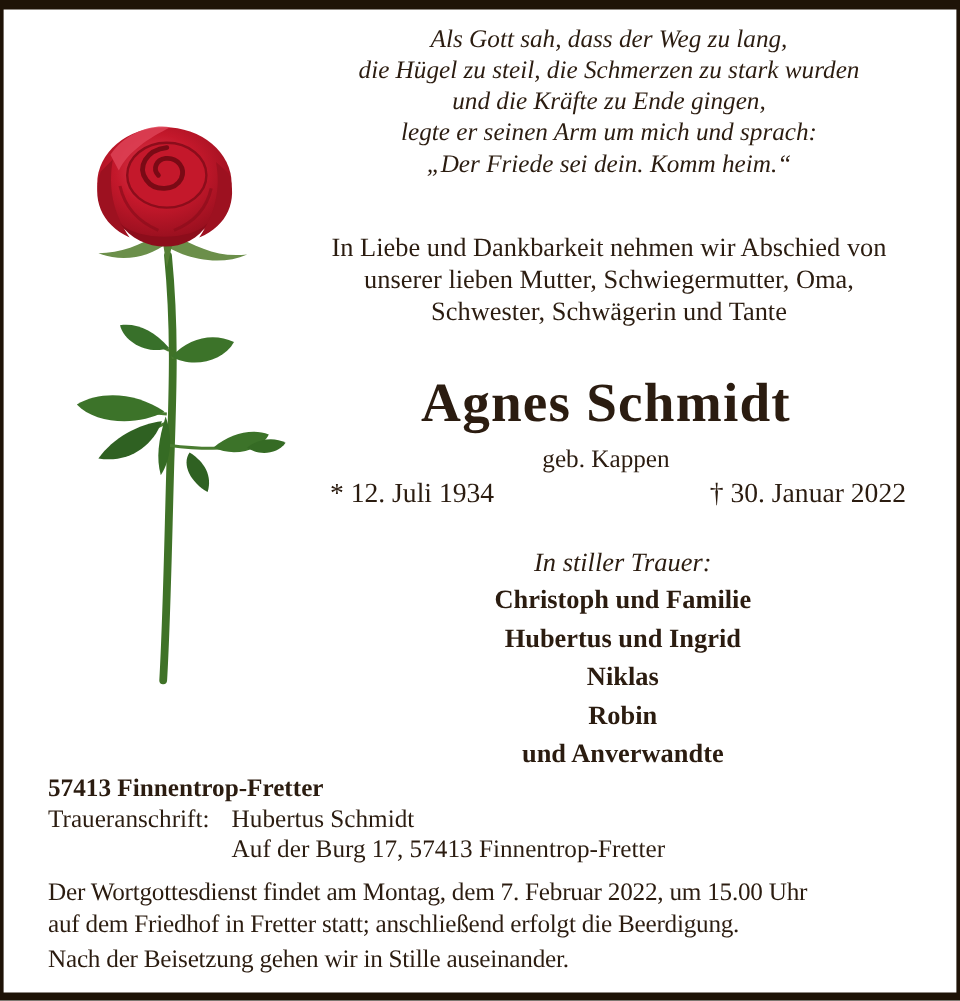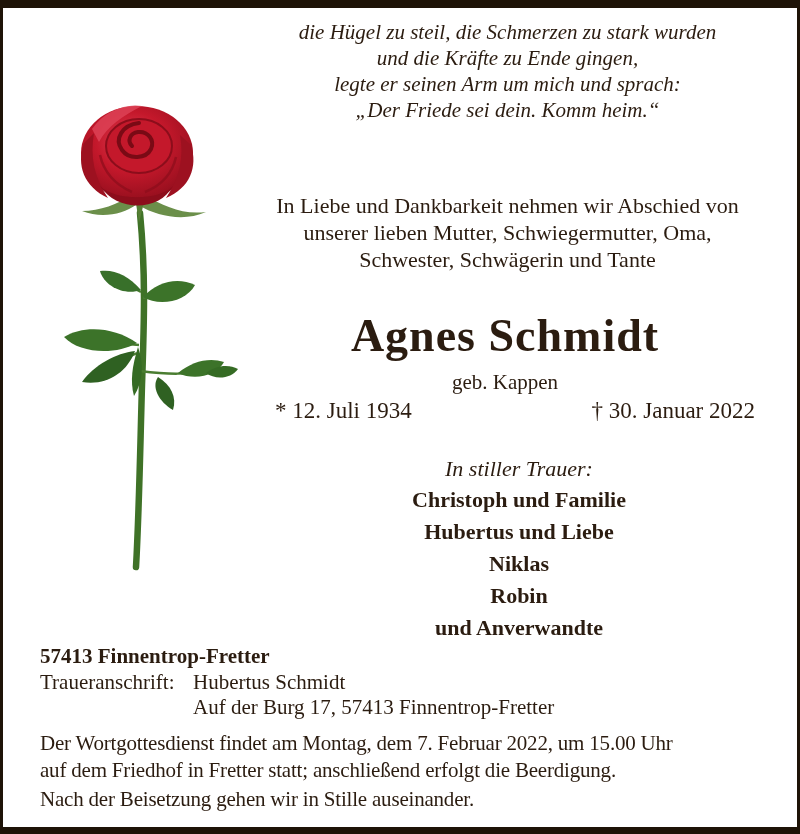--- a/index.html
+++ b/index.html
@@ -68,20 +68,21 @@
     <path d="M44 58 C36 80 44 102 68 113 C54 92 50 72 54 48 Z" fill="#9d1120"></path>
     <path d="M151 60 C158 82 150 103 126 113 C140 92 144 72 140 50 Z" fill="#9d1120"></path>
     <path d="M60 101 C77 127 119 127 133 101 C119 116 75 116 60 101 Z" fill="#8c0d1b"></path>
     <path d="M52 44 C64 26 86 18 102 21 C84 30 67 41 59 57 Z" fill="#dd4256" opacity="0.85"></path>
     <ellipse cx="99" cy="61" rx="33" ry="27" fill="#c4182b" stroke="#8c0d1b" stroke-width="2"></ellipse>
     <path d="M99 38 C82 40 74 54 82 65 C89 75 106 74 111 64 C115 55 108 46 98 47 C90 48 87 56 92 61" fill="none" stroke="#7a0a15" stroke-width="4" stroke-linecap="round"></path>
     <path d="M60 70 C64 88 76 100 92 107 M136 72 C132 90 120 101 105 107" fill="none" stroke="#8c0d1b" stroke-width="2.5" opacity="0.7"></path>
   </svg>
 
   <div class="abs poem center">
+    <div>Als Gott sah, dass der Weg zu lang,</div>
     <div>die Hügel zu steil, die Schmerzen zu stark wurden</div>
     <div>und die Kräfte zu Ende gingen,</div>
     <div>legte er seinen Arm um mich und sprach:</div>
     <div>„Der Friede sei dein. Komm heim.“</div>
   </div>
 
   <div class="abs intro center">
     <div>In Liebe und Dankbarkeit nehmen wir Abschied von</div>
     <div>unserer lieben Mutter, Schwiegermutter, Oma,</div>
     <div>Schwester, Schwägerin und Tante</div>
@@ -91,21 +92,21 @@
   <div class="abs maiden center">geb. Kappen</div>
 
   <div class="abs dates">
     <span>* 12. Juli 1934</span>
     <span>† 30. Januar 2022</span>
   </div>
 
   <div class="abs trauer center">In stiller Trauer:</div>
   <div class="abs mourners center">
     <div>Christoph und Familie</div>
-    <div>Hubertus und Liebe</div>
+    <div>Hubertus und Ingrid</div>
     <div>Niklas</div>
     <div>Robin</div>
     <div>und Anverwandte</div>
   </div>
 
   <div class="abs address">
     <div class="city">57413 Finnentrop-Fretter</div>
     <div>
       <span class="label">Traueranschrift:</span><span>Hubertus Schmidt</span>
     </div>

